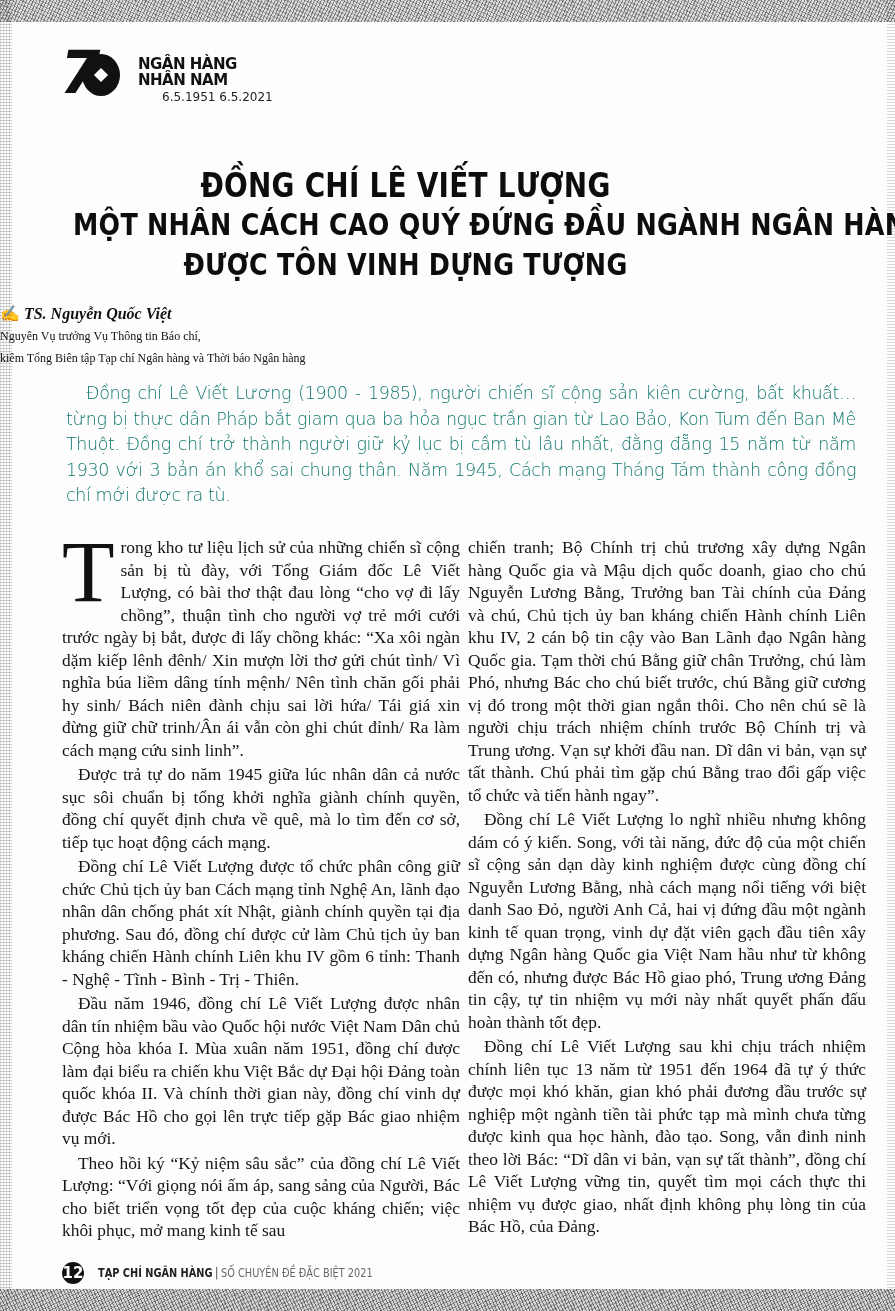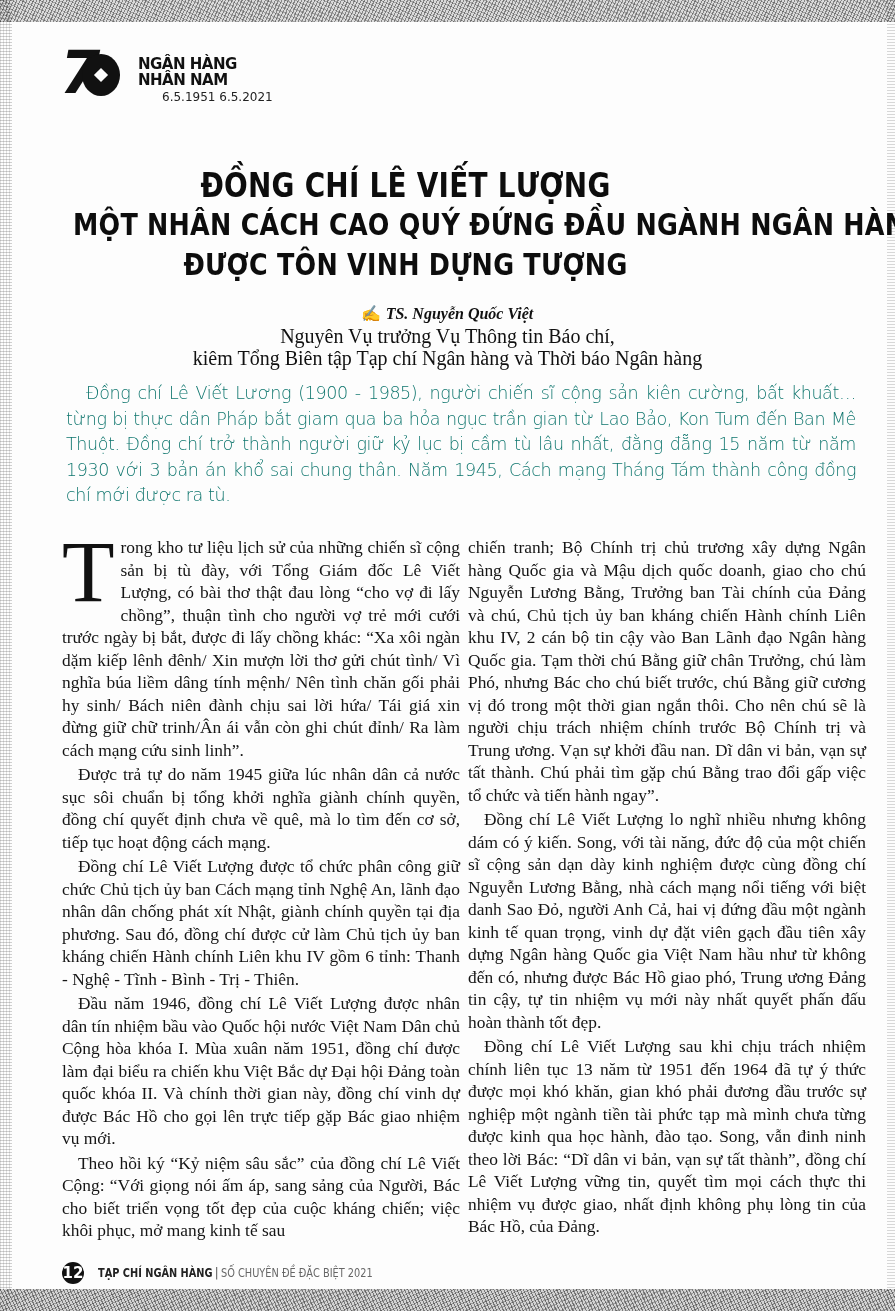--- a/index.html
+++ b/index.html
@@ -69,24 +69,24 @@
   .title-line {
     font-family: "DejaVu Sans", sans-serif; font-weight: bold;
     color: #0d0d0d; transform: scaleX(0.82); transform-origin: center;
     white-space: nowrap; letter-spacing: 0.3px;
   }
   .title-line.l1 { font-size: 34px; line-height: 38px; }
   .title-line.l2 { font-size: 31px; line-height: 40px; }
   .title-line.l3 { font-size: 31px; line-height: 40px; }
 
   
-  .author-block { position: absolute; left: 0; top: 303px; width: 895px; text-align: center; }
+  .author-block { position: absolute; left: 0; top: 303px; width: 895px; }
   .author-name { font-size: 16px; line-height: 22px; font-weight: bold; font-style: italic; }
   .pen-icon { font-style: normal; font-weight: normal; margin-right: 4px; }
-  .author-role { font-size: 20px; line-height: 22px; font-family: Liberation Serif, serif; }
+  .author-role { font-size: 12px; line-height: 22px; font-family: Liberation Serif, serif; }
 
   
   .sapo {
     position: absolute; left: 66px; top: 381px; width: 790px;
     font-family: "DejaVu Sans", sans-serif; font-size: 17.5px; line-height: 25.6px;
     color: #0f766e; text-align: justify; text-indent: 20px;
     letter-spacing: -0.4px; font-weight: 300;
   }
 
   
@@ -155,21 +155,21 @@
   <div class="author-role">kiêm Tổng Biên tập Tạp chí Ngân hàng và Thời báo Ngân hàng</div>
 </div>
 
 <div class="sapo">Đồng chí Lê Viết Lương (1900 - 1985), người chiến sĩ cộng sản kiên cường, bất khuất… từng bị thực dân Pháp bắt giam qua ba hỏa ngục trần gian từ Lao Bảo, Kon Tum đến Ban Mê Thuột. Đồng chí trở thành người giữ kỷ lục bị cầm tù lâu nhất, đằng đẵng 15 năm từ năm 1930 với 3 bản án khổ sai chung thân. Năm 1945, Cách mạng Tháng Tám thành công đồng chí mới được ra tù.</div>
 
 <div class="col left">
   <p class="first"><span class="dropcap">T</span><span>rong kho tư liệu lịch sử của những chiến sĩ cộng sản bị tù đày, với Tổng Giám đốc Lê Viết Lượng, có bài thơ thật đau lòng “cho vợ đi lấy chồng”, thuận tình cho người vợ trẻ mới cưới trước ngày bị bắt, được đi lấy chồng khác: “Xa xôi ngàn dặm kiếp lênh đênh/ Xin mượn lời thơ gửi chút tình/ Vì nghĩa búa liềm dâng tính mệnh/ Nên tình chăn gối phải hy sinh/ Bách niên đành chịu sai lời hứa/ Tái giá xin đừng giữ chữ trinh/Ân ái vẫn còn ghi chút đỉnh/ Ra làm cách mạng cứu sinh linh”.</span></p>
   <p>Được trả tự do năm 1945 giữa lúc nhân dân cả nước sục sôi chuẩn bị tổng khởi nghĩa giành chính quyền, đồng chí quyết định chưa về quê, mà lo tìm đến cơ sở, tiếp tục hoạt động cách mạng.</p>
   <p>Đồng chí Lê Viết Lượng được tổ chức phân công giữ chức Chủ tịch ủy ban Cách mạng tỉnh Nghệ An, lãnh đạo nhân dân chống phát xít Nhật, giành chính quyền tại địa phương. Sau đó, đồng chí được cử làm Chủ tịch ủy ban kháng chiến Hành chính Liên khu IV gồm 6 tỉnh: Thanh - Nghệ - Tĩnh - Bình - Trị - Thiên.</p>
   <p>Đầu năm 1946, đồng chí Lê Viết Lượng được nhân dân tín nhiệm bầu vào Quốc hội nước Việt Nam Dân chủ Cộng hòa khóa I. Mùa xuân năm 1951, đồng chí được làm đại biểu ra chiến khu Việt Bắc dự Đại hội Đảng toàn quốc khóa II. Và chính thời gian này, đồng chí vinh dự được Bác Hồ cho gọi lên trực tiếp gặp Bác giao nhiệm vụ mới.</p>
-  <p>Theo hồi ký “Kỷ niệm sâu sắc” của đồng chí Lê Viết Cộng: “Với giọng nói ấm áp, sang sảng của Người, Bác cho biết triển vọng tốt đẹp của cuộc kháng chiến; việc khôi phục, mở mang kinh tế sau</p>
+  <p>Theo hồi ký “Kỷ niệm sâu sắc” của đồng chí Lê Viết Lượng: “Với giọng nói ấm áp, sang sảng của Người, Bác cho biết triển vọng tốt đẹp của cuộc kháng chiến; việc khôi phục, mở mang kinh tế sau</p>
 </div>
 
 <div class="col right">
   <p class="cont">chiến tranh; Bộ Chính trị chủ trương xây dựng Ngân hàng Quốc gia và Mậu dịch quốc doanh, giao cho chú Nguyễn Lương Bằng, Trưởng ban Tài chính của Đảng và chú, Chủ tịch ủy ban kháng chiến Hành chính Liên khu IV, 2 cán bộ tin cậy vào Ban Lãnh đạo Ngân hàng Quốc gia. Tạm thời chú Bằng giữ chân Trưởng, chú làm Phó, nhưng Bác cho chú biết trước, chú Bằng giữ cương vị đó trong một thời gian ngắn thôi. Cho nên chú sẽ là người chịu trách nhiệm chính trước Bộ Chính trị và Trung ương. Vạn sự khởi đầu nan. Dĩ dân vi bản, vạn sự tất thành. Chú phải tìm gặp chú Bằng trao đổi gấp việc tổ chức và tiến hành ngay”.</p>
   <p>Đồng chí Lê Viết Lượng lo nghĩ nhiều nhưng không dám có ý kiến. Song, với tài năng, đức độ của một chiến sĩ cộng sản dạn dày kinh nghiệm được cùng đồng chí Nguyễn Lương Bằng, nhà cách mạng nổi tiếng với biệt danh Sao Đỏ, người Anh Cả, hai vị đứng đầu một ngành kinh tế quan trọng, vinh dự đặt viên gạch đầu tiên xây dựng Ngân hàng Quốc gia Việt Nam hầu như từ không đến có, nhưng được Bác Hồ giao phó, Trung ương Đảng tin cậy, tự tin nhiệm vụ mới này nhất quyết phấn đấu hoàn thành tốt đẹp.</p>
   <p>Đồng chí Lê Viết Lượng sau khi chịu trách nhiệm chính liên tục 13 năm từ 1951 đến 1964 đã tự ý thức được mọi khó khăn, gian khó phải đương đầu trước sự nghiệp một ngành tiền tài phức tạp mà mình chưa từng được kinh qua học hành, đào tạo. Song, vẫn đinh ninh theo lời Bác: “Dĩ dân vi bản, vạn sự tất thành”, đồng chí Lê Viết Lượng vững tin, quyết tìm mọi cách thực thi nhiệm vụ được giao, nhất định không phụ lòng tin của Bác Hồ, của Đảng.</p>
 </div>
 
 <div class="footer">
   <span class="page-badge">12</span>

